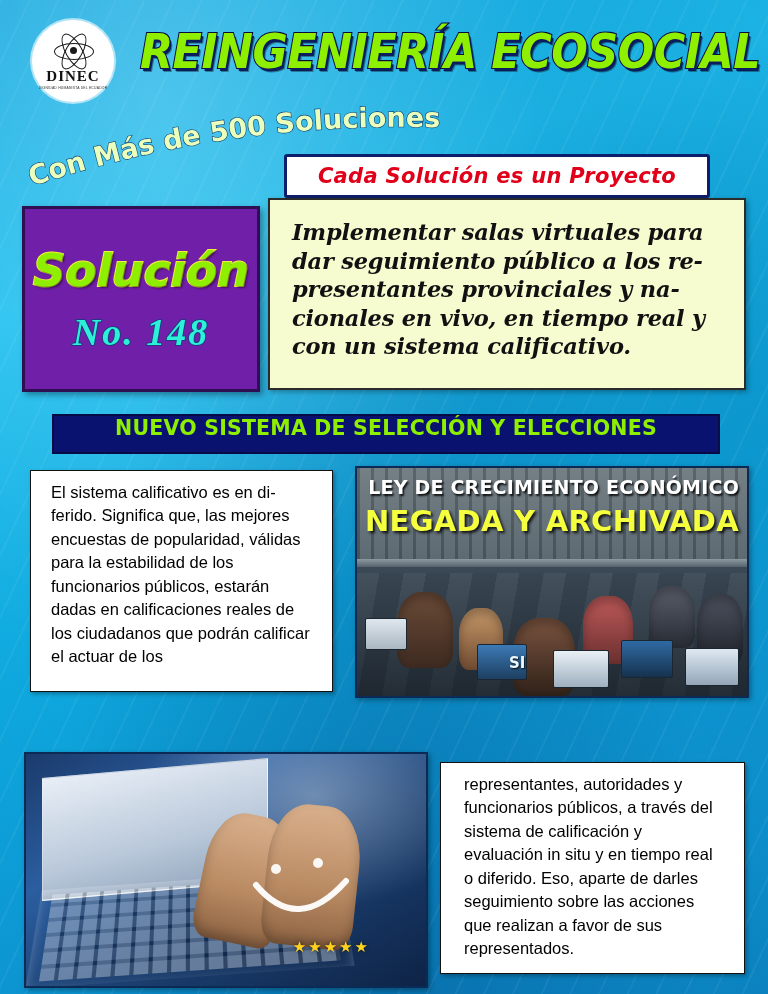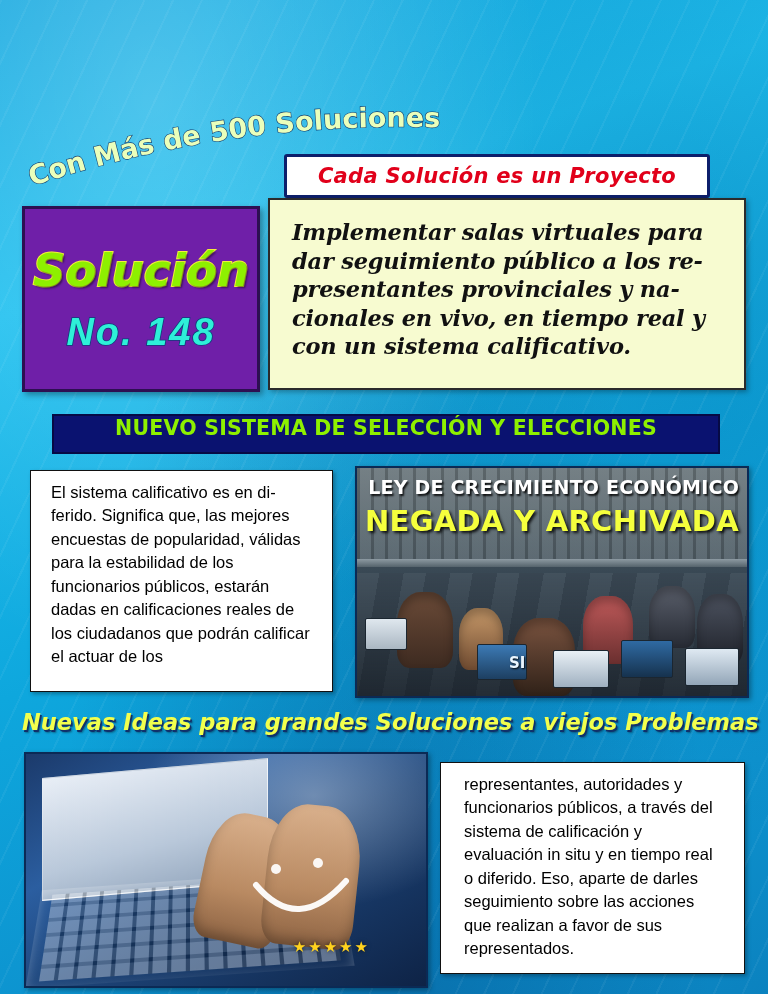--- a/index.html
+++ b/index.html
@@ -191,21 +191,21 @@
     font-style: italic;
     font-size: 45px;
     line-height: 1;
     color: #8ef000;
     -webkit-text-stroke: 2px #f4ef3a;
     paint-order: stroke fill;
     text-shadow: 2px 2px 2px rgba(0,0,0,0.45);
     margin-bottom: 20px;
   }
   .solution-num {
-    font-family: Liberation Sans, sans-serif;
+    font-family: Liberation Serif, serif;
     font-weight: bold;
     font-style: italic;
     font-size: 38px;
     line-height: 1;
     color: #2ef0d8;
     -webkit-text-stroke: 1.6px #0c3f7a;
     paint-order: stroke fill;
     letter-spacing: 2px;
   }
 
@@ -465,20 +465,35 @@
     box-shadow: 2px 2px 4px rgba(0,0,0,0.3);
     padding: 10px 23px;
     box-sizing: border-box;
   }
 </style>
 </head>
 <body>
 
 <div class="poster">
 
+  <div class="header">
+
+    <div class="logo">
+      <div class="atom">
+        <i></i>
+          <i></i>
+          <i></i>
+          <b></b>
+      </div>
+      <div class="brand">DINEC</div>
+      <div class="brand-sub">DIGNIDAD HUMANISTA DEL ECUADOR</div>
+    </div>
+
+    <div class="main-title">REINGENIERÍA ECOSOCIAL</div>
+  </div>
 
   <div class="tagline-arc">
     <svg viewBox="0 0 520 78" preserveAspectRatio="none">
       <defs>
         <path id="arcPath" d="M 8,74 Q 250,-6 512,22" fill="none"></path>
       </defs>
       <text>
         <textPath href="#arcPath" startOffset="0">Con Más de 500 Soluciones</textPath>
       </text>
     </svg>
@@ -522,23 +537,20 @@
     <div class="pa-monitor" style="left:120px; top:176px; width:48px; height:34px; background:linear-gradient(180deg,#3c7ab5,#1d3f61);"></div>
     <div class="pa-monitor" style="left:196px; top:182px; width:54px; height:36px; background:linear-gradient(180deg,#e9f0f6,#9fb0c0);"></div>
     <div class="pa-monitor" style="left:264px; top:172px; width:50px; height:36px; background:linear-gradient(180deg,#2f6aa3,#16324e);"></div>
     <div class="pa-monitor" style="left:328px; top:180px; width:52px; height:36px; background:linear-gradient(180deg,#dfe9f2,#93a6b8);"></div>
 
     <div class="pa-title">LEY DE CRECIMIENTO ECONÓMICO</div>
     <div class="pa-sub">NEGADA Y ARCHIVADA</div>
     <div class="pa-si">SI</div>
   </div>
 
-  <div class="ideas-banner">
-    <span>Nuevas Ideas para grandes Soluciones a viejos Problemas</span>
-  </div>
 
   <div class="photo-laptop">
     <div class="pl-bg"></div>
     <div class="pl-screen"></div>
     <div class="pl-keyboard">
       <div class="pl-keys"></div>
     </div>
 
     <div class="pl-hand" style="left:44%; top:26%; width:84px; height:130px; transform:rotate(12deg);"></div>
     <div class="pl-hand" style="left:60%; top:22%; width:92px; height:142px; transform:rotate(6deg);"></div>

